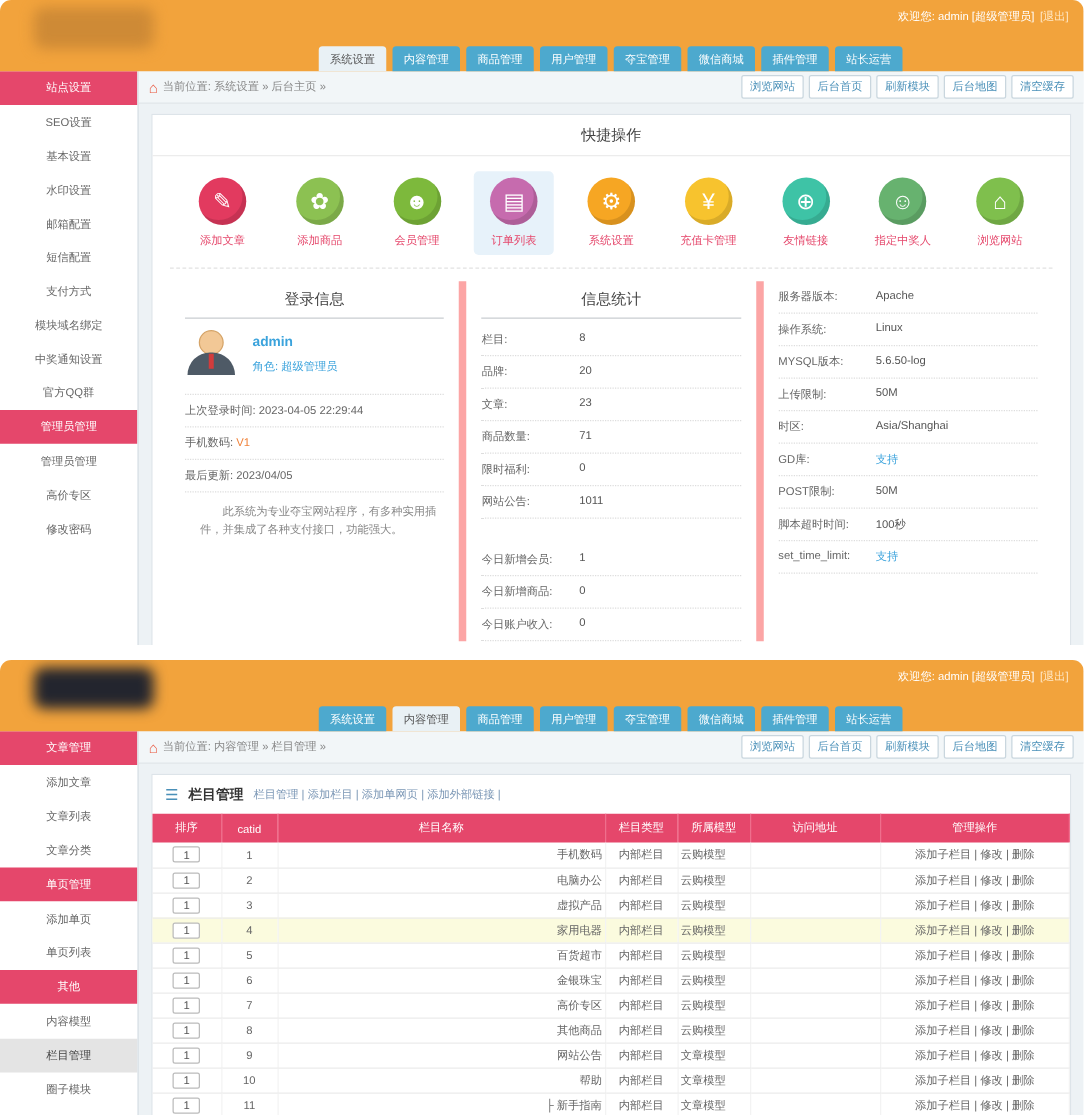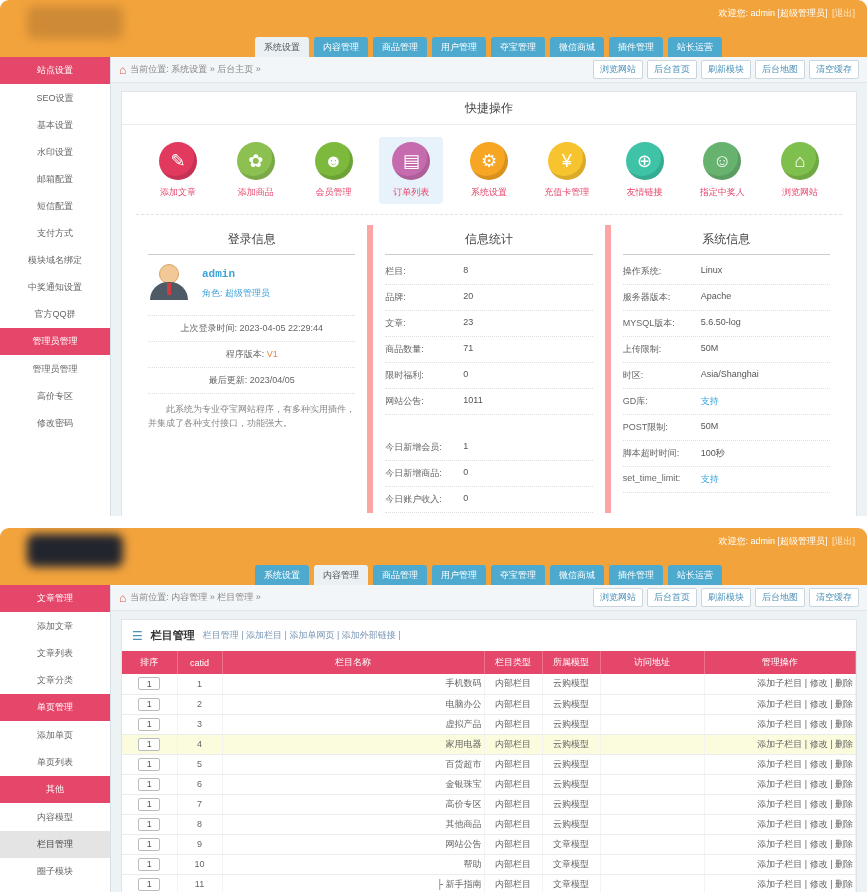--- a/index.html
+++ b/index.html
@@ -59,42 +59,42 @@
   .irow { display: flex; padding: 6px 0; border-bottom: 1px dotted #DDD; }
   .irow .lab { width: 78px; flex: none; color: #666; }
   .irow .val { color: #555; }
   .irow .val.link { color: #3BA3DC; }
   .irow.gap { border-bottom: none; padding: 10px 0; }
   .who { display: flex; gap: 12px; padding: 4px 0 10px; border-bottom: 1px dotted #DDD; align-items: center; }
   .avatar { width: 42px; height: 42px; position: relative; flex: none; }
   .avatar .head { width: 20px; height: 20px; border-radius: 50%; background: #F2C896; border: 1px solid #D5A468; margin: 1px auto 0; }
   .avatar .torso { width: 38px; height: 18px; border-radius: 19px 19px 0 0; background: #4E5A66; margin: -2px auto 0; position: relative; }
   .avatar .tie { position: absolute; left: 17px; top: 1px; width: 4px; height: 12px; background: #D23C3C; }
-  .uname { color: #3BA3DC; font-size: 11px; font-weight: bold; cursor: pointer; font-family: Liberation Mono, monospace; }
+  .uname { color: #3BA3DC; font-size: 11px; font-weight: bold; cursor: pointer; }
   .urole { color: #3BA3DC; margin-top: 7px; }
-  .vrow { padding: 6px 0; border-bottom: 1px dotted #DDD; color: #666; text-align: center; }
+  .vrow { padding: 6px 0; border-bottom: 1px dotted #DDD; color: #666; }
   .vrow .ver { color: #F0833C; }
-  .note { padding: 8px 0 2px; color: #888; line-height: 1.6; text-indent: 2em; }
+  .note { padding: 8px 0 2px; color: #888; line-height: 1.6; text-indent: 2em; margin-left: 12px; }
 
   
   .sectionbar { display: flex; align-items: center; gap: 8px; padding: 8px 10px; }
   .sec-icon { color: #4A90B8; font-size: 12px; }
   .sec-title { font-size: 11px; font-weight: bold; color: #333; }
   .sec-links { color: #7A96B5; cursor: pointer; }
   table.grid { width: 100%; border-collapse: collapse; }
   table.grid th { background: #E5476B; color: #fff; font-weight: normal; padding: 5px 2px; border-right: 1px solid #EF6E8C; }
   table.grid td { padding: 3px 2px; border-bottom: 1px solid #ECECEC; border-right: 1px solid #F3F3F3; color: #666; height: 20px; }
   table.grid tr.hl td { background: #FBFBDE; }
   .c-sort { width: 55px; text-align: center; }
   .c-id { width: 45px; text-align: center; }
   .c-name { width: 262px; text-align: right; padding-left: 10px !important; color: #444; }
   .c-type { width: 58px; text-align: center; }
-  .c-model { width: 58px; text-align: center; color: #7FA0BF; font-family: Liberation Mono, monospace; }
+  .c-model { width: 58px; text-align: left; color: #7FA0BF; font-family: Liberation Mono, monospace; }
   .c-addr { width: 104px; text-align: center; }
-  .c-ops { text-align: right; color: #8CA6C0; cursor: pointer; }
+  .c-ops { text-align: center; color: #8CA6C0; cursor: pointer; }
   .sort-input { width: 22px; height: 13px; border: 1px solid #BBB; border-radius: 2px; text-align: center; font-size: 9px; color: #555; }
 </style>
 </head>
 <body>
 
 <div class="screen" id="screen1">
   <div class="topbar">
     <div class="logo orange"></div>
     <div class="welcome">
       <span>欢迎您: admin [超级管理员]</span>
@@ -225,21 +225,21 @@
               <div>
                 <div class="uname">admin</div>
                 <div class="urole">角色: 超级管理员</div>
               </div>
             </div>
             <div>
 
             <div class="vrow">上次登录时间: 2023-04-05 22:29:44</div>
               </div>
             <div class="vrow">
-              <span>程序版本: </span><span class="ver">V1</span>
+              <span>手机数码: </span><span class="ver">V1</span>
             </div>
             <div class="vrow">最后更新: 2023/04/05</div>
             <div class="note">此系统为专业夺宝网站程序，有多种实用插件，并集成了各种支付接口，功能强大。</div>
           </div>
 
           <div class="col">
             <div class="col-title">信息统计</div>
             <div>
 
                 <div class="irow">
@@ -288,31 +288,30 @@
                 </div>
 
                 <div class="irow">
                   <span class="lab">今日账户收入:</span>
                   <span class="val">0</span>
                 </div>
               </div>
           </div>
 
           <div class="col">
-            <div class="col-title">系统信息</div>
             <div>
+
+                <div class="irow">
+                  <span class="lab">服务器版本:</span>
+                  <span class="val">Apache</span>
+                </div>
 
                 <div class="irow">
                   <span class="lab">操作系统:</span>
                   <span class="val">Linux</span>
-                </div>
-
-                <div class="irow">
-                  <span class="lab">服务器版本:</span>
-                  <span class="val">Apache</span>
                 </div>
 
 
                 <div class="irow">
                   <span class="lab">MYSQL版本:</span>
                   <span class="val">5.6.50-log</span>
                 </div>
 
                 <div class="irow">
                   <span class="lab">上传限制:</span>

